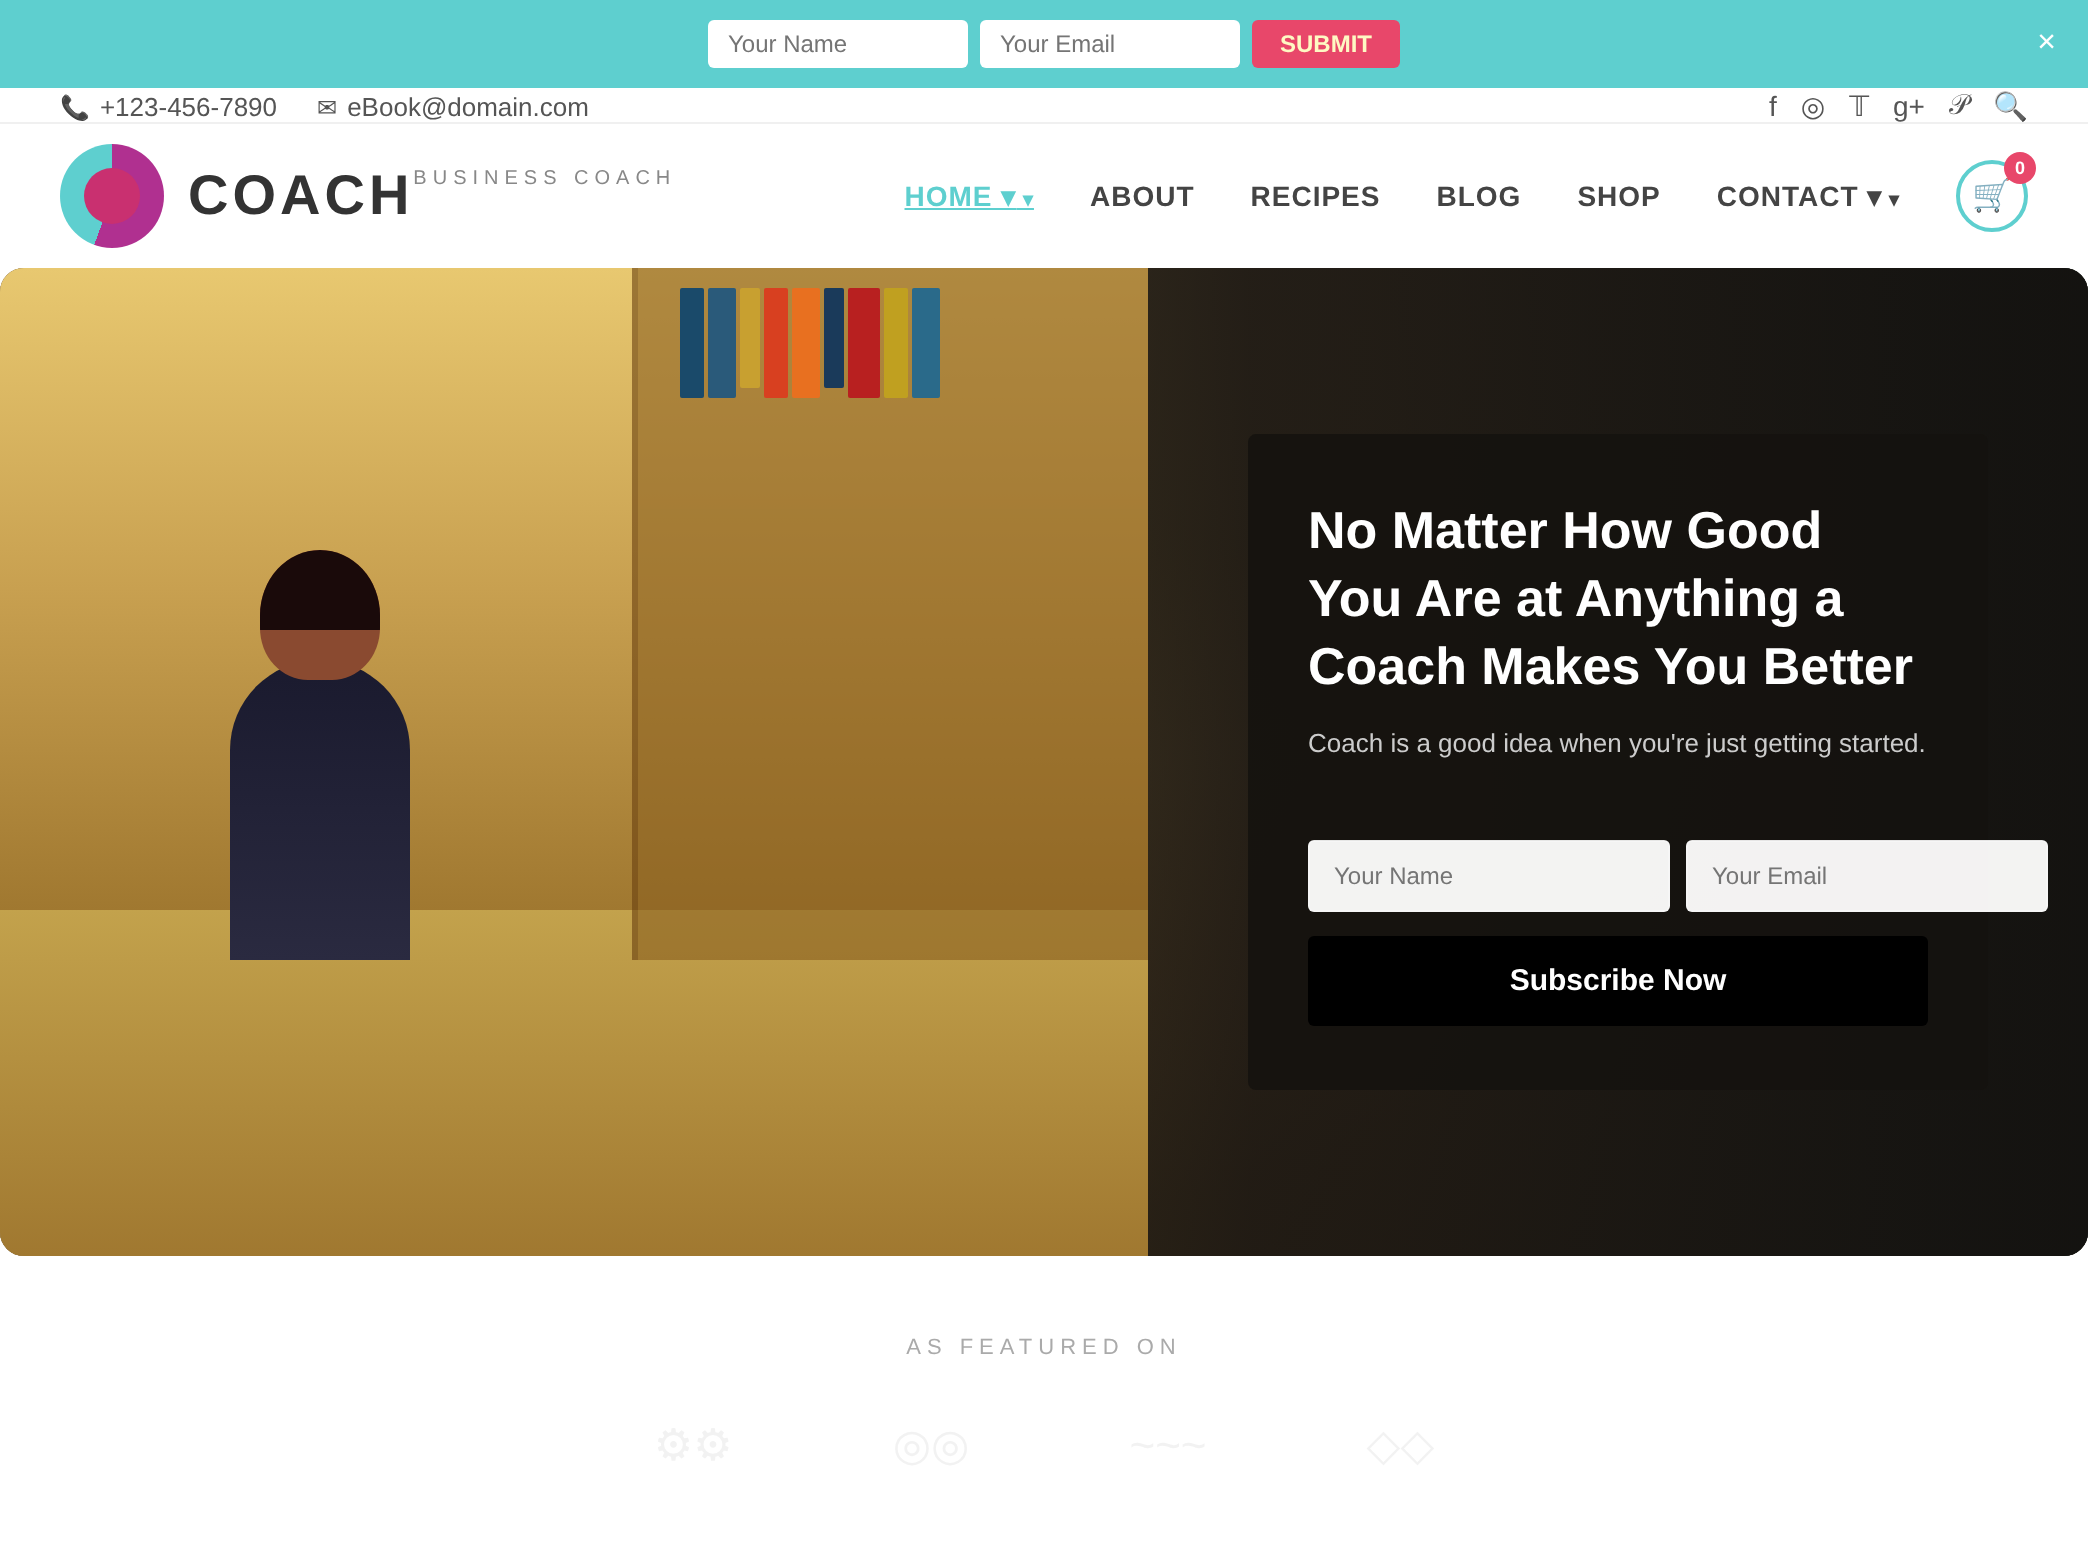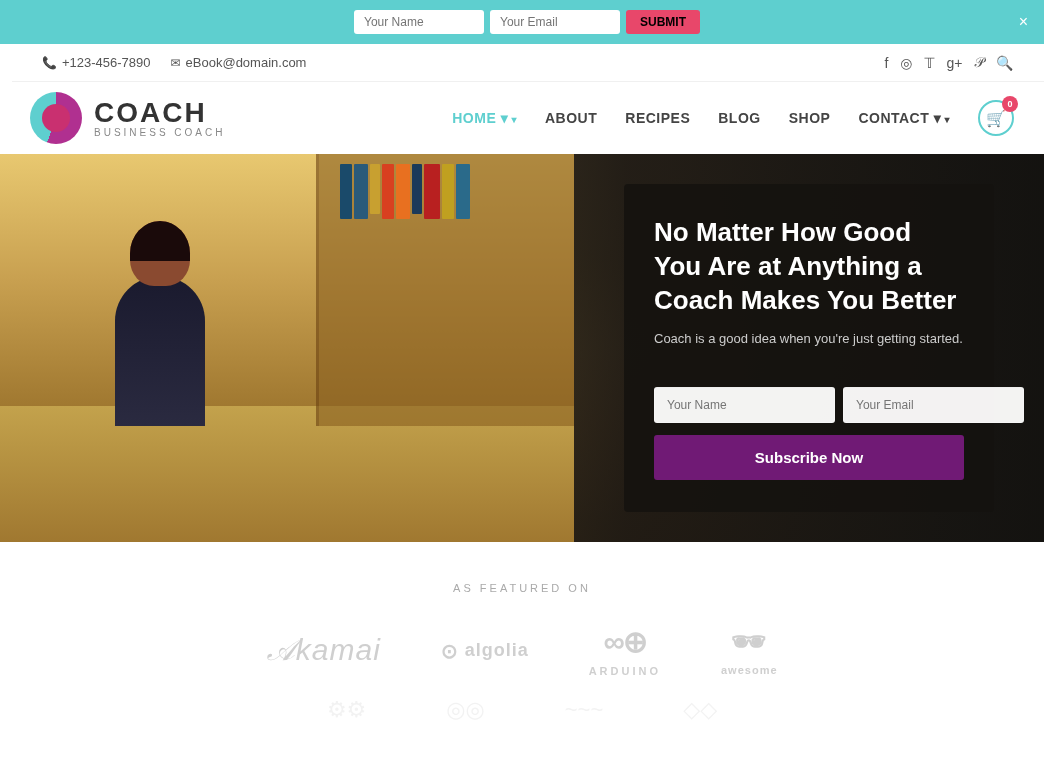--- a/index.html
+++ b/index.html
@@ -26,21 +26,21 @@
     .top-banner .banner-form input {
       padding: 5px 10px;
       border-radius: 3px;
       border: none;
       font-size: 12px;
       width: 130px;
       color: #999;
     }
     .top-banner .banner-form button {
       background: #e8476a;
-      color: #000000;
+      color: #fef9c3;
       border: none;
       padding: 5px 14px;
       border-radius: 3px;
       font-size: 12px;
       font-weight: bold;
       cursor: pointer;
       text-transform: uppercase;
     }
     .top-banner .close-btn {
       position: absolute;
@@ -50,27 +50,26 @@
       cursor: pointer;
       font-size: 16px;
       color: #fff;
       background: none;
       border: none;
     }
 
     
     .contact-bar {
       display: flex;
-      align-items: center;
+      align-items: flex-end;
       justify-content: space-between;
-      padding: 10px 30px;
+      padding: 0 30px;
       border-bottom: 1px solid #f0f0f0;
       font-size: 13px;
       color: #555;
-      margin-left: 12px;
     }
     .contact-bar .left { display: flex; gap: 20px; align-items: center; }
     .contact-bar .left span { display: flex; align-items: center; gap: 5px; }
     .contact-bar .right { display: flex; gap: 12px; align-items: center; }
     .contact-bar .right a {
       color: #555;
       text-decoration: none;
       font-size: 14px;
     }
 
@@ -99,21 +98,21 @@
       content: '';
       position: absolute;
       width: 28px;
       height: 28px;
       background: #c93070;
       border-radius: 50%;
       top: 50%;
       left: 50%;
       transform: translate(-50%, -50%);
     }
-    .logo-text { display: flex; flex-direction: column; }
+    .logo-text { display: flex; flex-direction: row; }
     .logo-text .brand-name {
       font-size: 28px;
       font-weight: bold;
       color: #333;
       letter-spacing: 2px;
       line-height: 1;
     }
     .logo-text .brand-sub {
       font-size: 10px;
       letter-spacing: 3px;
@@ -126,21 +125,21 @@
       gap: 28px;
     }
     .main-nav a {
       text-decoration: none;
       font-size: 14px;
       color: #444;
       font-weight: 600;
       letter-spacing: 0.5px;
       text-transform: uppercase;
     }
-    .main-nav a.active { color: #5ecfcf; }
+    .main-nav a.active { color: #5ecfcf; text-decoration: underline; }
     .main-nav .has-arrow::after {
       content: ' ▾';
       font-size: 10px;
     }
     .cart-icon {
       position: relative;
       cursor: pointer;
     }
     .cart-icon .cart-svg {
       width: 36px; height: 36px;
@@ -164,23 +163,24 @@
       display: flex;
       align-items: center;
       justify-content: center;
       font-weight: bold;
     }
 
     
     .hero {
       position: relative;
       width: 100%;
-      height: 388px;
+      height: 494px;
       overflow: hidden;
       background: #3a2e1e;
+      border-radius: 12px;
     }
     .hero-bg {
       position: absolute;
       inset: 0;
       background: linear-gradient(to right, rgba(180,150,100,0.6) 0%, rgba(60,50,30,0.5) 40%, rgba(30,25,20,0.85) 60%, rgba(20,18,15,0.92) 100%);
       z-index: 1;
     }
     
     .hero-scene {
       position: absolute;
@@ -242,21 +242,21 @@
       padding: 10px 12px;
       border: 1px solid rgba(255,255,255,0.3);
       background: rgba(255,255,255,0.95);
       border-radius: 3px;
       font-size: 12px;
       color: #999;
     }
     .hero-subscribe-btn {
       width: 100%;
       padding: 14px;
-      background: #701a75;
+      background: #000000;
       color: #fff;
       font-size: 15px;
       font-weight: 600;
       border: none;
       border-radius: 3px;
       cursor: pointer;
       text-align: center;
     }
 
     
@@ -410,41 +410,20 @@
     <div class="hero-form">
       <input type="text" placeholder="Your Name" style="">
       <input type="email" placeholder="Your Email" style="">
     </div>
     <button class="hero-subscribe-btn">Subscribe Now</button>
   </div>
 </section>
 
 <section class="featured-section">
   <div class="featured-label">AS FEATURED ON</div>
-  <div class="featured-logos">
-
-    <div class="featured-logo akamai-logo">
-      <span style="font-style:italic;font-size:30px;font-weight:300;color:#bbb;">𝒜kamai</span>
-    </div>
-
-    <div class="featured-logo algolia-logo">
-      <span style="font-size:20px;color:#bbb;">⊙</span>
-      <span style="font-size:18px;font-weight:600;color:#bbb;">algolia</span>
-    </div>
-
-    <div class="featured-logo arduino-logo">
-      <span class="sym" style="font-size:30px;letter-spacing:-2px;color:#bbb;">∞⊕</span>
-      <span class="txt" style="font-size:11px;letter-spacing:3px;color:#bbb;">ARDUINO</span>
-    </div>
-
-    <div class="featured-logo awesome-logo">
-      <span class="sym" style="font-size:28px;color:#bbb;">🕶</span>
-      <span class="txt" style="font-size:11px;letter-spacing:1px;color:#bbb;">awesome</span>
-    </div>
-  </div>
 
   <div class="featured-logos-row2">
     <div class="partial-logo" style="color:#ccc;font-size:22px;opacity:0.5;">⚙⚙</div>
     <div class="partial-logo" style="color:#ccc;font-size:22px;opacity:0.5;">◎◎</div>
     <div class="partial-logo" style="color:#ccc;font-size:22px;opacity:0.5;">~~~</div>
     <div class="partial-logo" style="color:#ccc;font-size:22px;opacity:0.5;">◇◇</div>
   </div>
 </section>
 
 </body></html>

